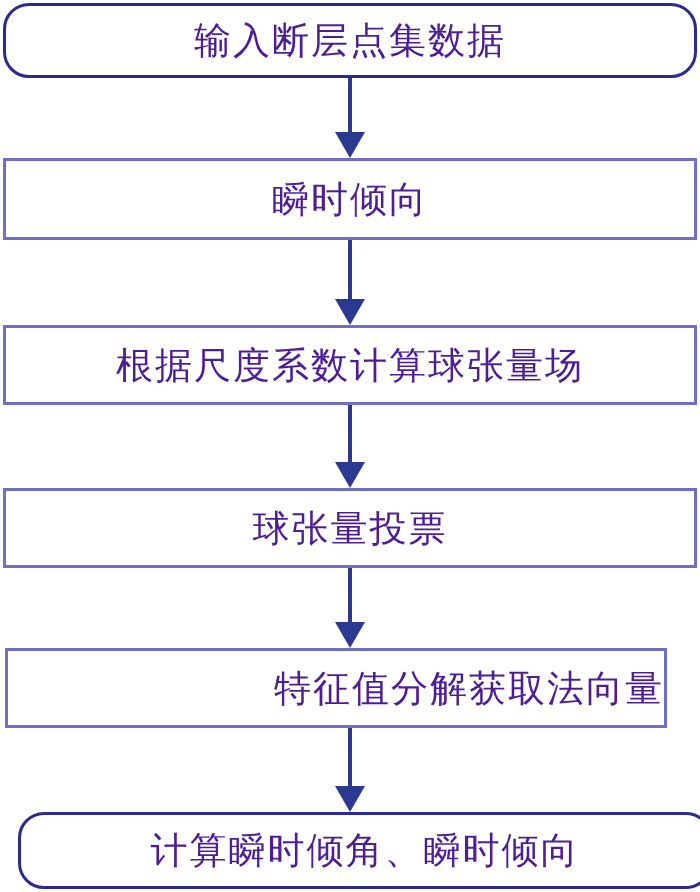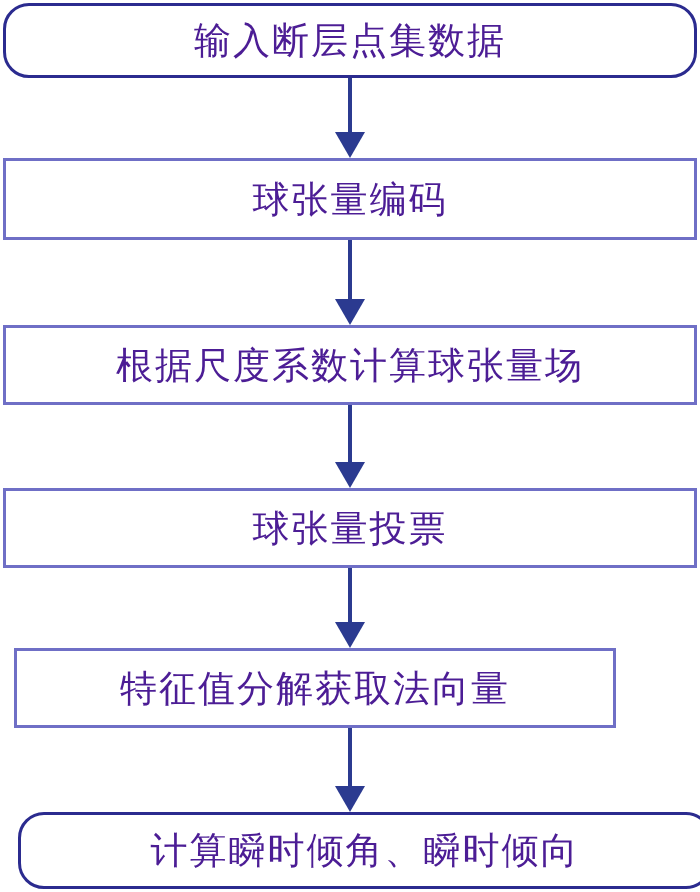--- a/index.html
+++ b/index.html
@@ -95,32 +95,32 @@
   <div class="connector" style="left:336px; top:728px; width:28px; height:84px;">
     <div class="shaft" style="height:60px;"></div>
     <div class="head" style="top:58px;"></div>
   </div>
 
   <div class="node terminator" style="left:3px; top:3px; width:694px; height:75px;">
     <span class="label">输入断层点集数据</span>
   </div>
 
   <div class="node process" style="left:3px; top:158px; width:694px; height:82px;">
-    <span class="label">球张量编码</span>
+    <span class="label">瞬时倾向</span>
   </div>
 
   <div class="node process" style="left:3px; top:325px; width:694px; height:80px;">
     <span class="label">根据尺度系数计算球张量场</span>
   </div>
 
   <div class="node process" style="left:3px; top:488px; width:694px; height:80px;">
     <span class="label">球张量投票</span>
   </div>
 
-  <div class="node process" style="left:14px; top:648px; width:602px; height:80px;">
+  <div class="node process" style="left:5px; top:648px; width:662px; height:80px;justify-content:flex-end;">
     <span class="label">特征值分解获取法向量</span>
   </div>
 
   <div class="node terminator" style="left:3px; top:812px; width:694px; height:77px;margin-left:15px;">
     <span class="label">计算瞬时倾角、瞬时倾向</span>
   </div>
 
 </div>
 
 </body></html>

